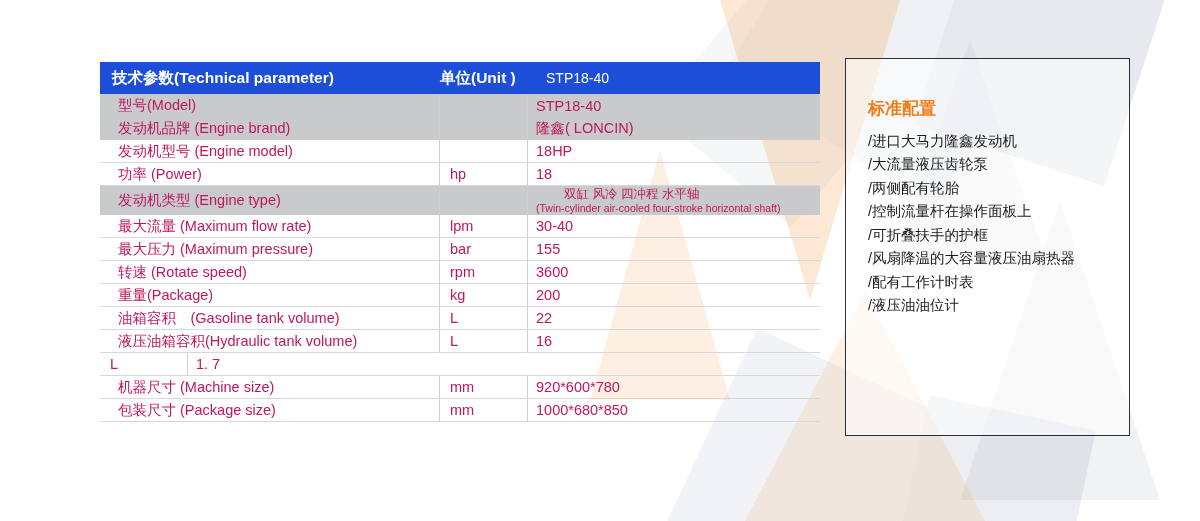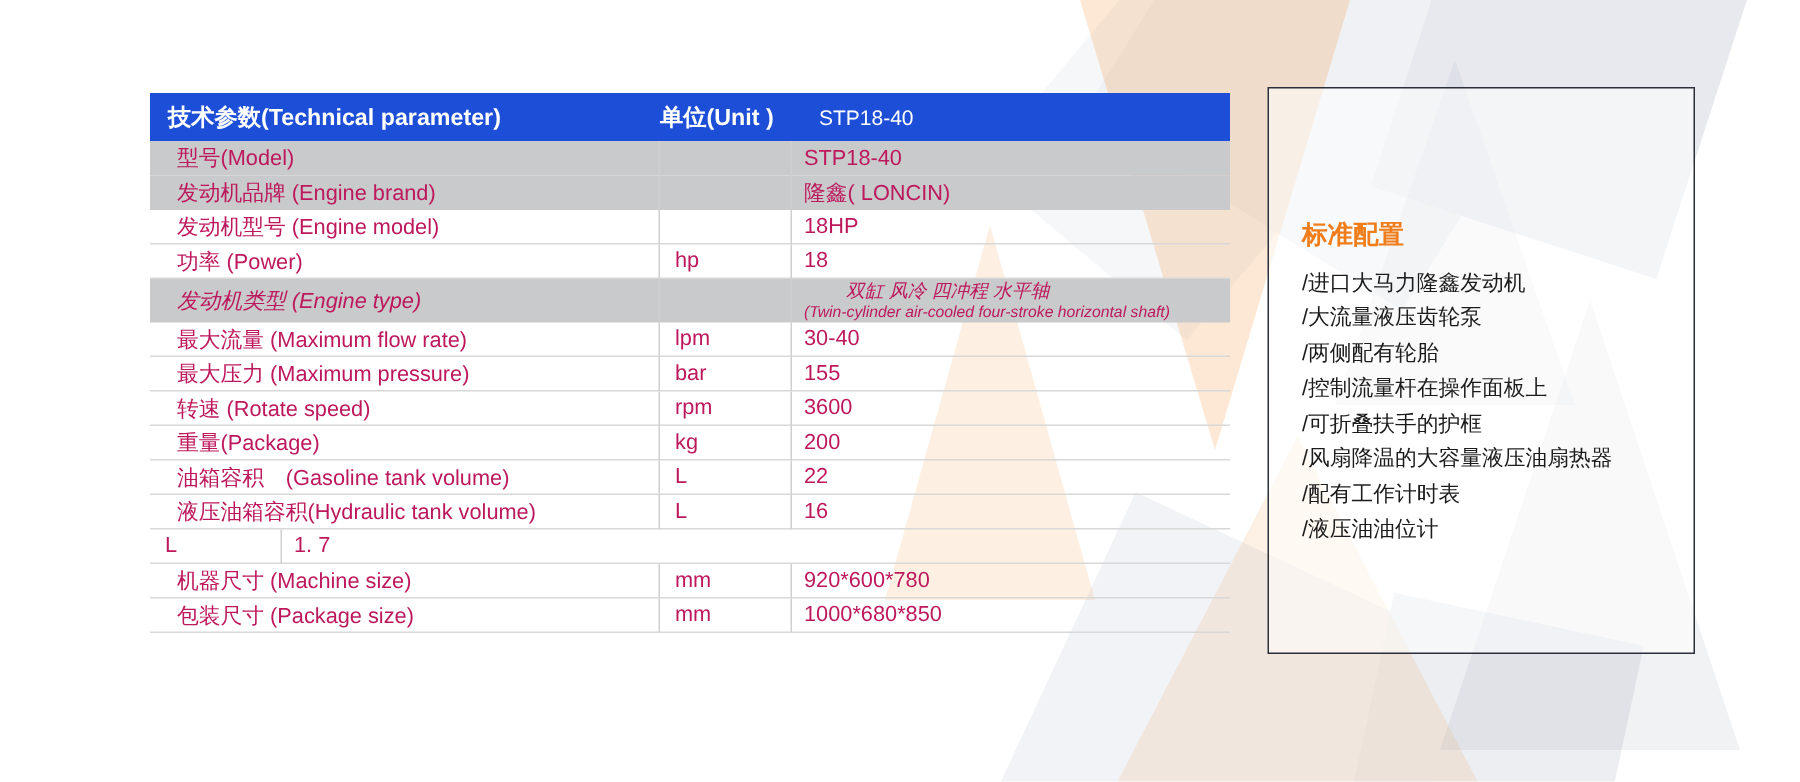--- a/index.html
+++ b/index.html
@@ -175,41 +175,40 @@
     align-items: center;
   }
   .c-value.two-line {
     flex-direction: column;
     align-items: flex-start;
     justify-content: center;
     line-height: 1.15;
   }
   .c-value.two-line .l1 { font-size: 12.5px; padding-left: 28px; }
   .c-value.two-line .l2 { font-size: 10.5px; }
-  .row.tall { min-height: 29px; font-style: italic; }
+  .row.tall { min-height: 29px; }
 
   
   .config {
     position: absolute;
     z-index: 2;
     left: 845px;
     top: 58px;
     width: 285px;
     height: 378px;
     border: 1px solid #2b2f3a;
     box-sizing: border-box;
     background: rgba(255,255,255,0.55);
     padding: 38px 0 0 22px;
   }
   .config-title {
     color: #f07d1a;
     font-size: 17px;
     font-weight: bold;
     margin-bottom: 10px;
-    margin-top: 48px;
   }
   .config-item {
     font-size: 14.5px;
     color: #1b1b1b;
     line-height: 1.62;
     white-space: nowrap;
   }
 </style>
 </head>
 <body>

